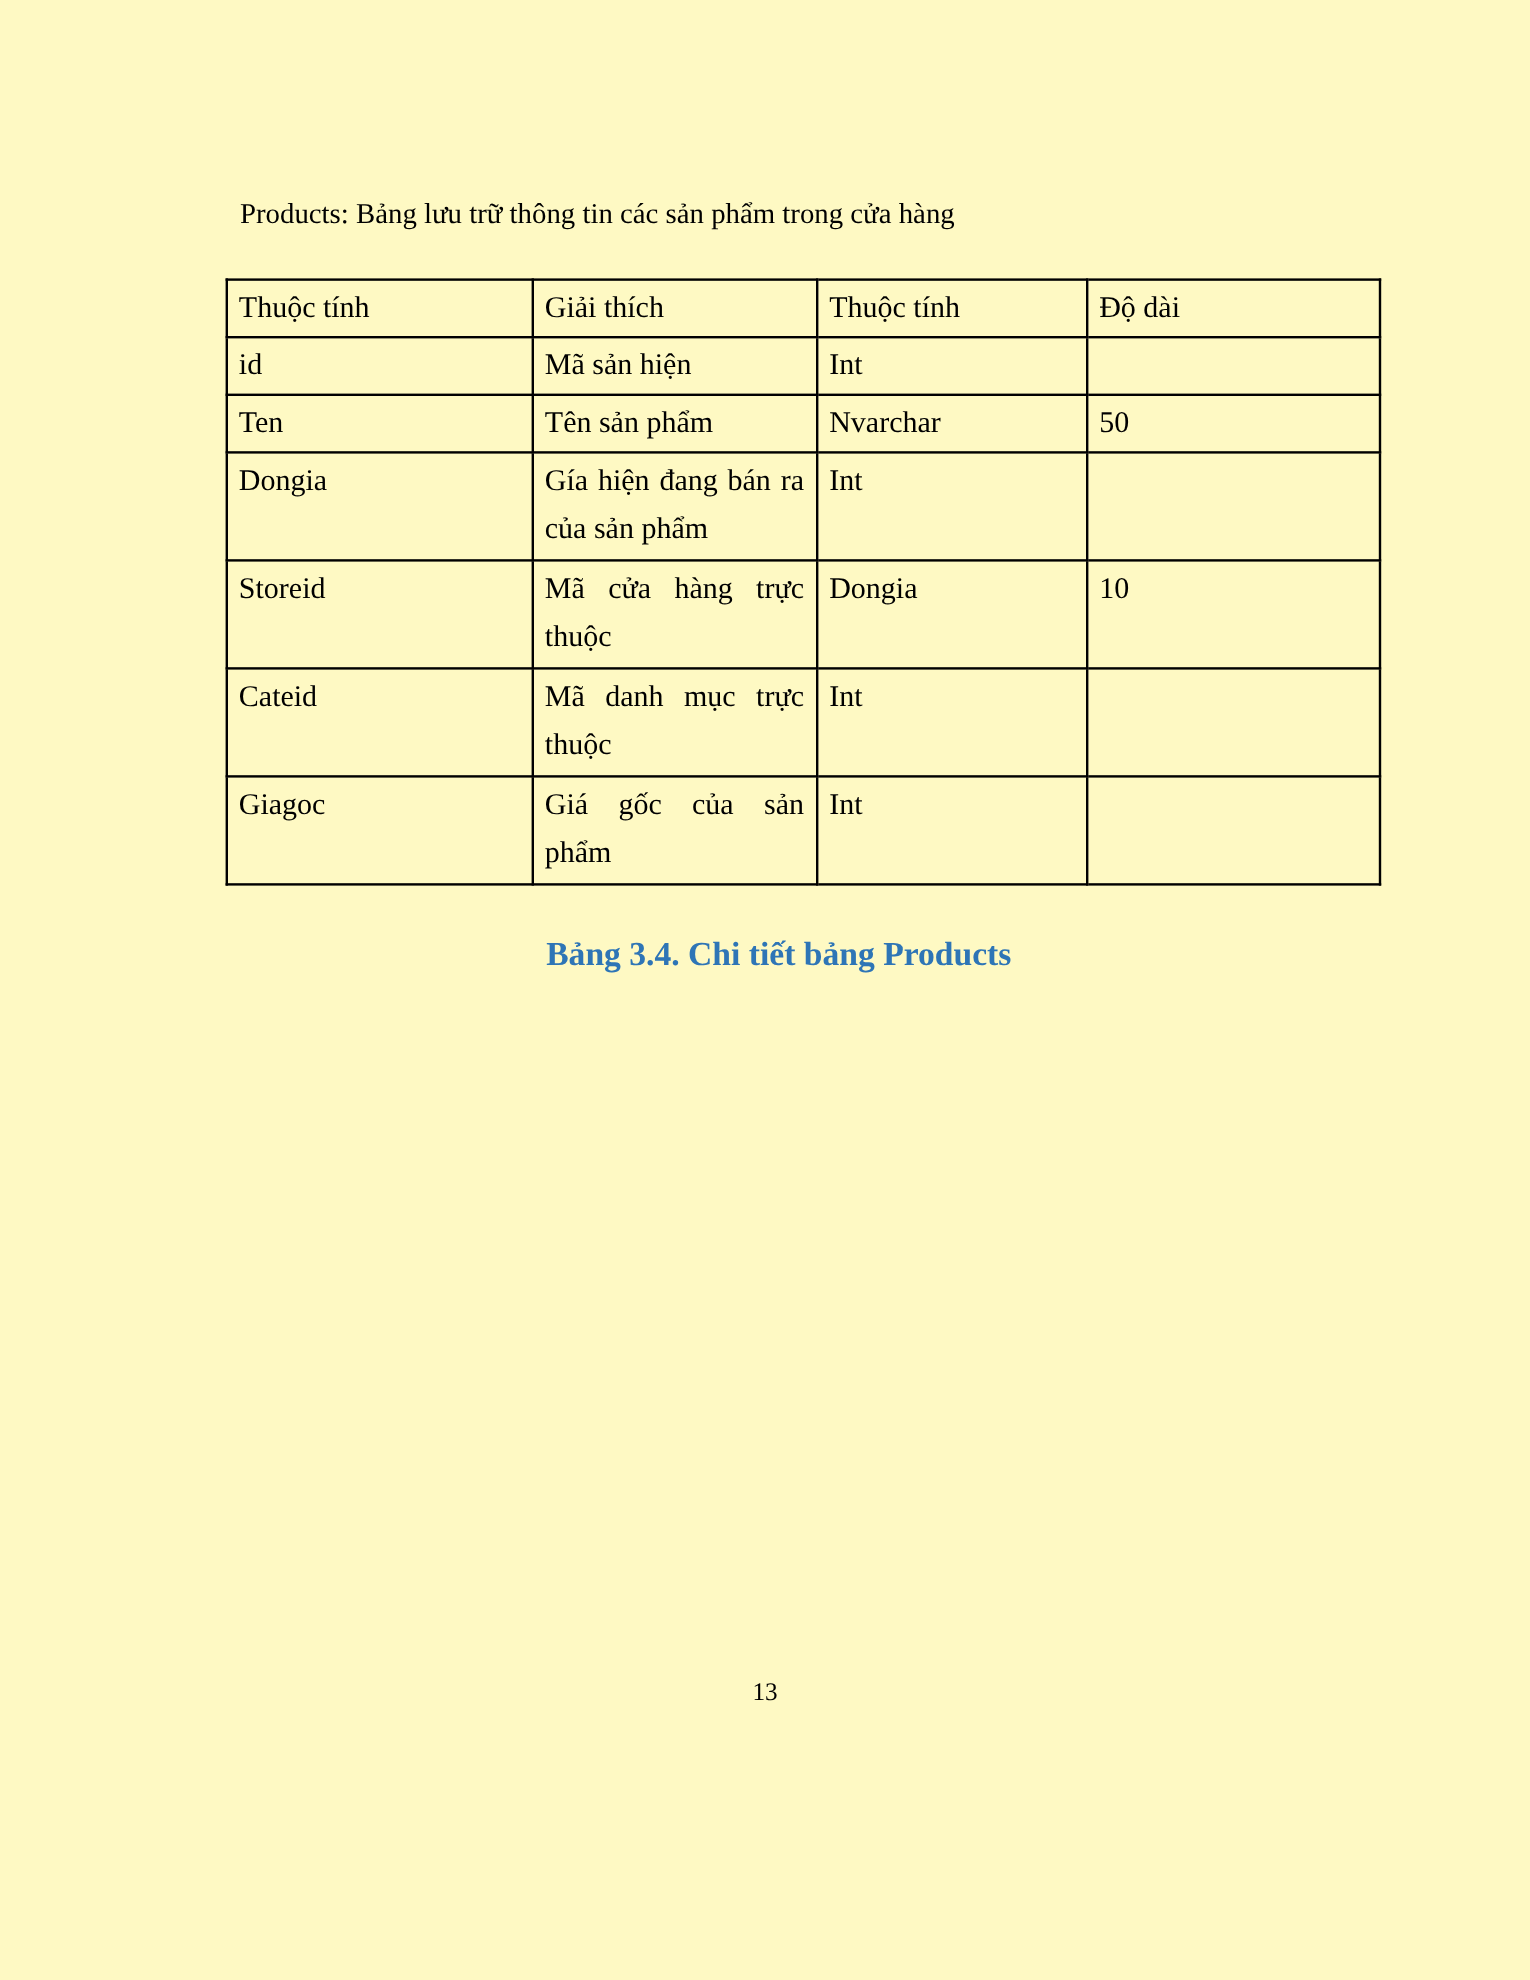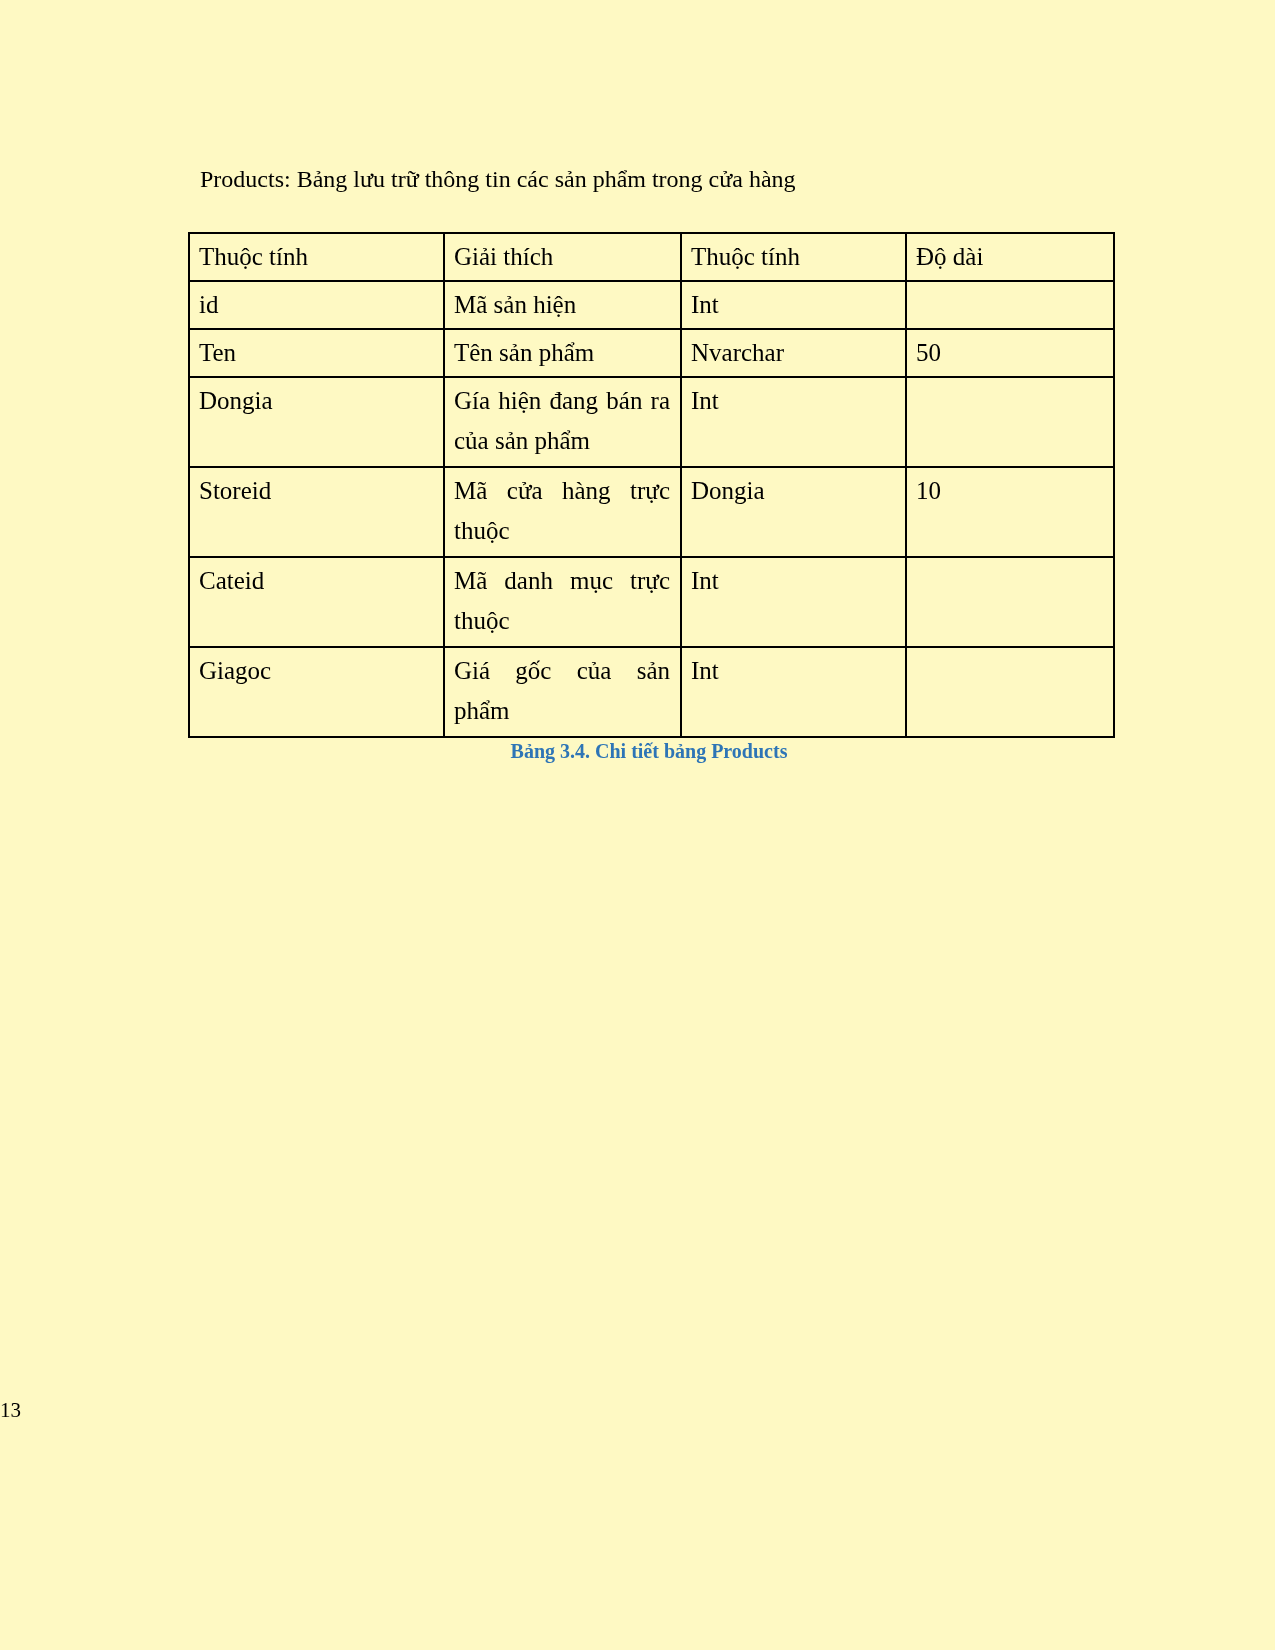--- a/index.html
+++ b/index.html
@@ -34,36 +34,36 @@
     padding: 3px 10px 3px 9px;
     font-size: 25px;
     line-height: 40px;
     overflow: hidden;
   }
   .doc-table tr.row-single { height: 46px; }
   .doc-table tr.row-tall { height: 90px; }
   td.col1 { width: 255px; }
   td.col2 { width: 237px; text-align: justify; text-align-last: left; }
   td.col3 { width: 225px; }
-  td.col4 { width: 208px; }
+  td.col4 { width: 244px; }
   .caption {
     position: absolute;
-    top: 740px;
+    top: 780px;
     left: 188px;
     width: 922px;
     text-align: center;
     font-weight: bold;
-    font-size: 20px;
+    font-size: 28px;
   }
   .page-number {
     position: absolute;
     top: 1398px;
     left: 0;
     width: 100%;
-    text-align: left;
+    text-align: center;
     font-size: 21px;
   }
 </style>
 </head>
 <body>
 
 <div class="page">
 
   <p class="intro">Products: Bảng lưu trữ thông tin các sản phẩm trong cửa hàng</p>
 

